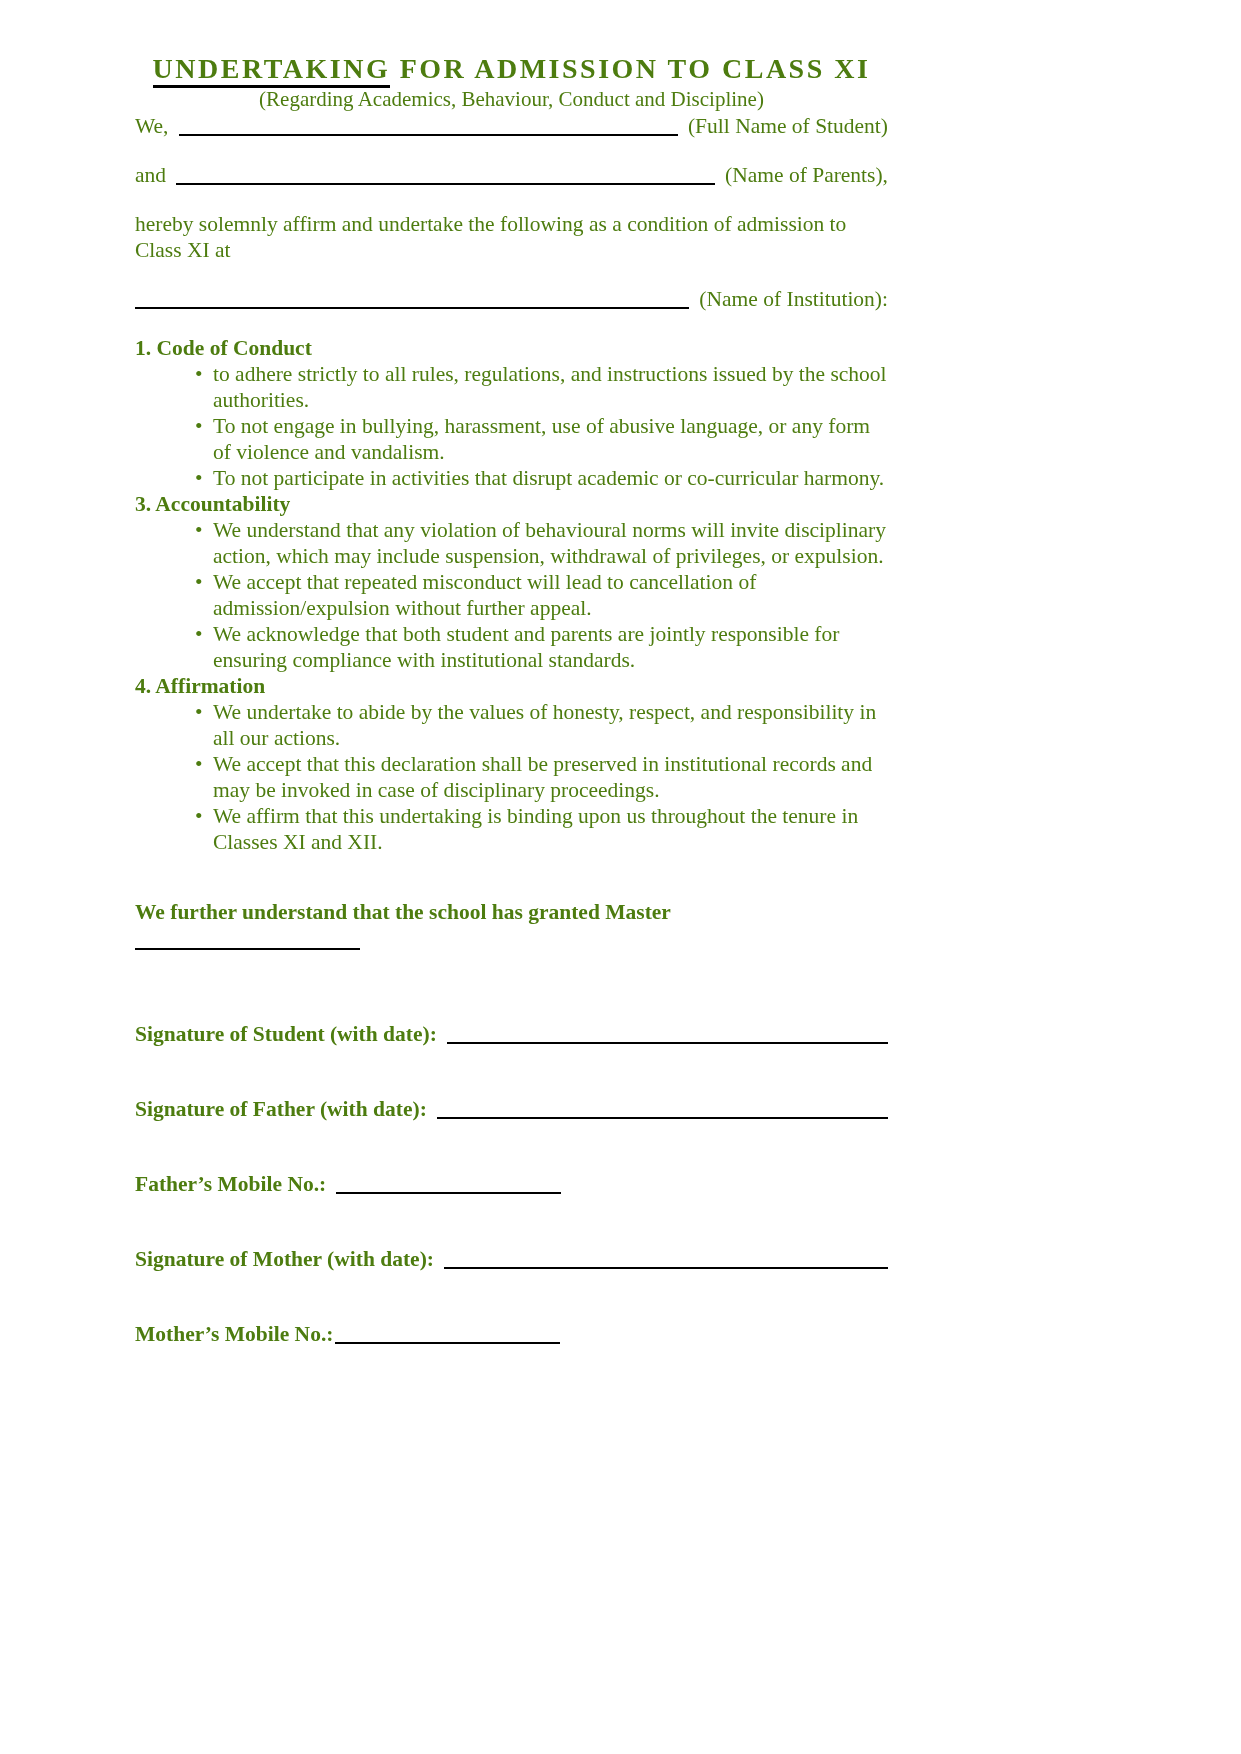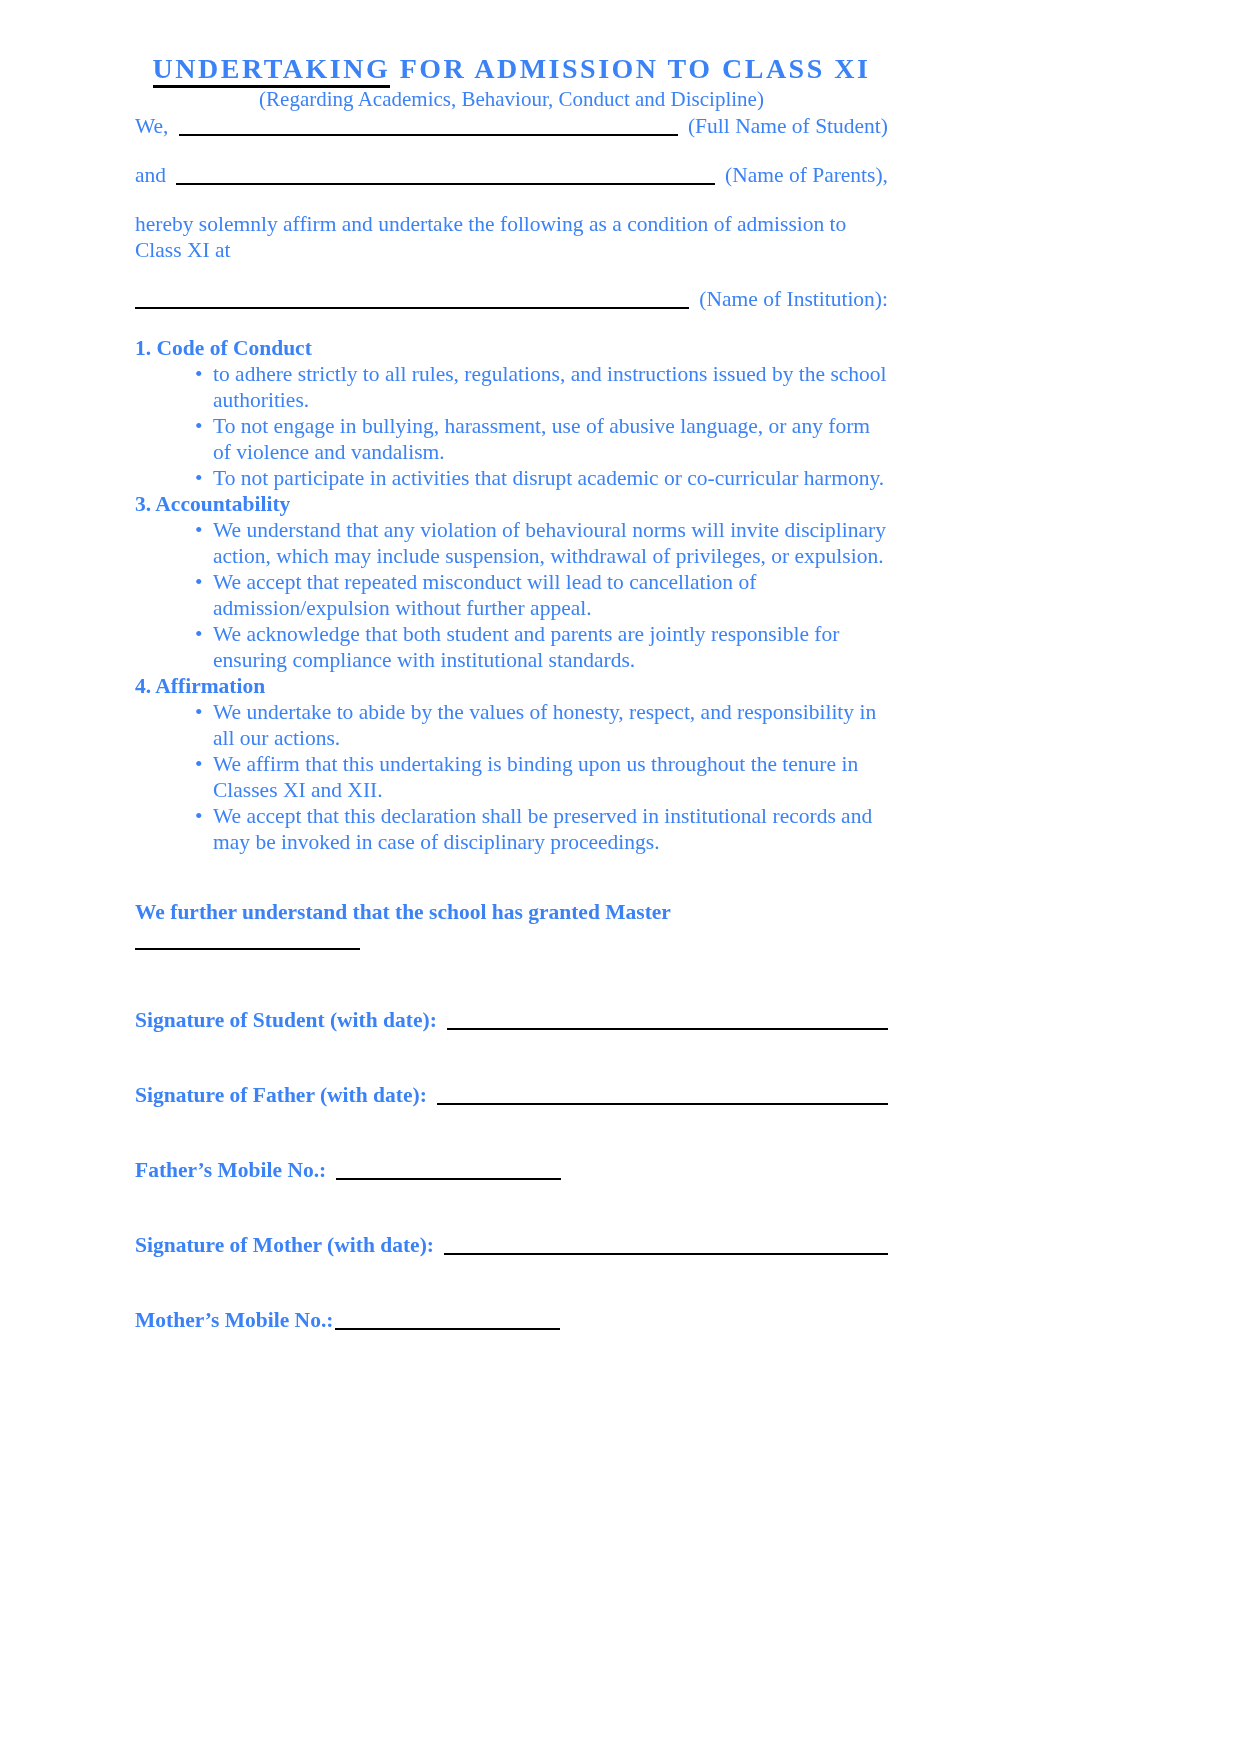--- a/index.html
+++ b/index.html
@@ -2,21 +2,21 @@
 <html><head>
 <meta charset="utf-8">
 <style>
   * { margin: 0; padding: 0; box-sizing: border-box; }
   html, body { background: #ffffff; }
   .page {
     position: relative;
     width: 1024px;
     height: 1754px;
     background: #ffffff;
-    color: #3b82f6;
+    color: #4d7c0f;
     font-family: "Liberation Serif", "DejaVu Serif", serif;
     font-size: 21.5px;
     line-height: 26px;
     overflow: hidden;
   }
   .content {
     padding: 52px 136px 0 135px;
   }
   
   .title {
@@ -77,21 +77,21 @@
     line-height: 27px;
   }
   .blank-inline {
     display: inline-block;
     width: 225px;
     height: 0;
     border-bottom: 2px solid #000;
     transform: translateY(4px);
   }
   
-  .signatures { margin-top: 54px; }
+  .signatures { margin-top: 68px; }
   .sig-row {
     display: flex;
     align-items: flex-end;
     margin-bottom: 49px;
     font-weight: bold;
   }
   .sig-row .blank {
     flex: 1;
     border-bottom: 2px solid #000;
     margin: 0 0 3px 10px;
@@ -157,22 +157,22 @@
           <li>We understand that any violation of behavioural norms will invite disciplinary action, which may include suspension, withdrawal of privileges, or expulsion.</li>
           <li>We accept that repeated misconduct will lead to cancellation of admission/expulsion without further appeal.</li>
           <li>We acknowledge that both student and parents are jointly responsible for ensuring compliance with institutional standards.</li>
         </ul>
       </div>
 
       <div class="section">
         <div class="section-heading">4. Affirmation</div>
         <ul class="bullets">
           <li>We undertake to abide by the values of honesty, respect, and responsibility in all our actions.</li>
+          <li>We accept that this declaration shall be preserved in institutional records and may be invoked in case of disciplinary proceedings.</li>
           <li>We affirm that this undertaking is binding upon us throughout the tenure in Classes XI and XII.</li>
-          <li>We accept that this declaration shall be preserved in institutional records and may be invoked in case of disciplinary proceedings.</li>
         </ul>
       </div>
 
     </div>
 
     <div class="closing">
       <div><span>We further understand that the school has granted Master</span>
         <span class="blank-inline"></span>
       </div>
     </div>

